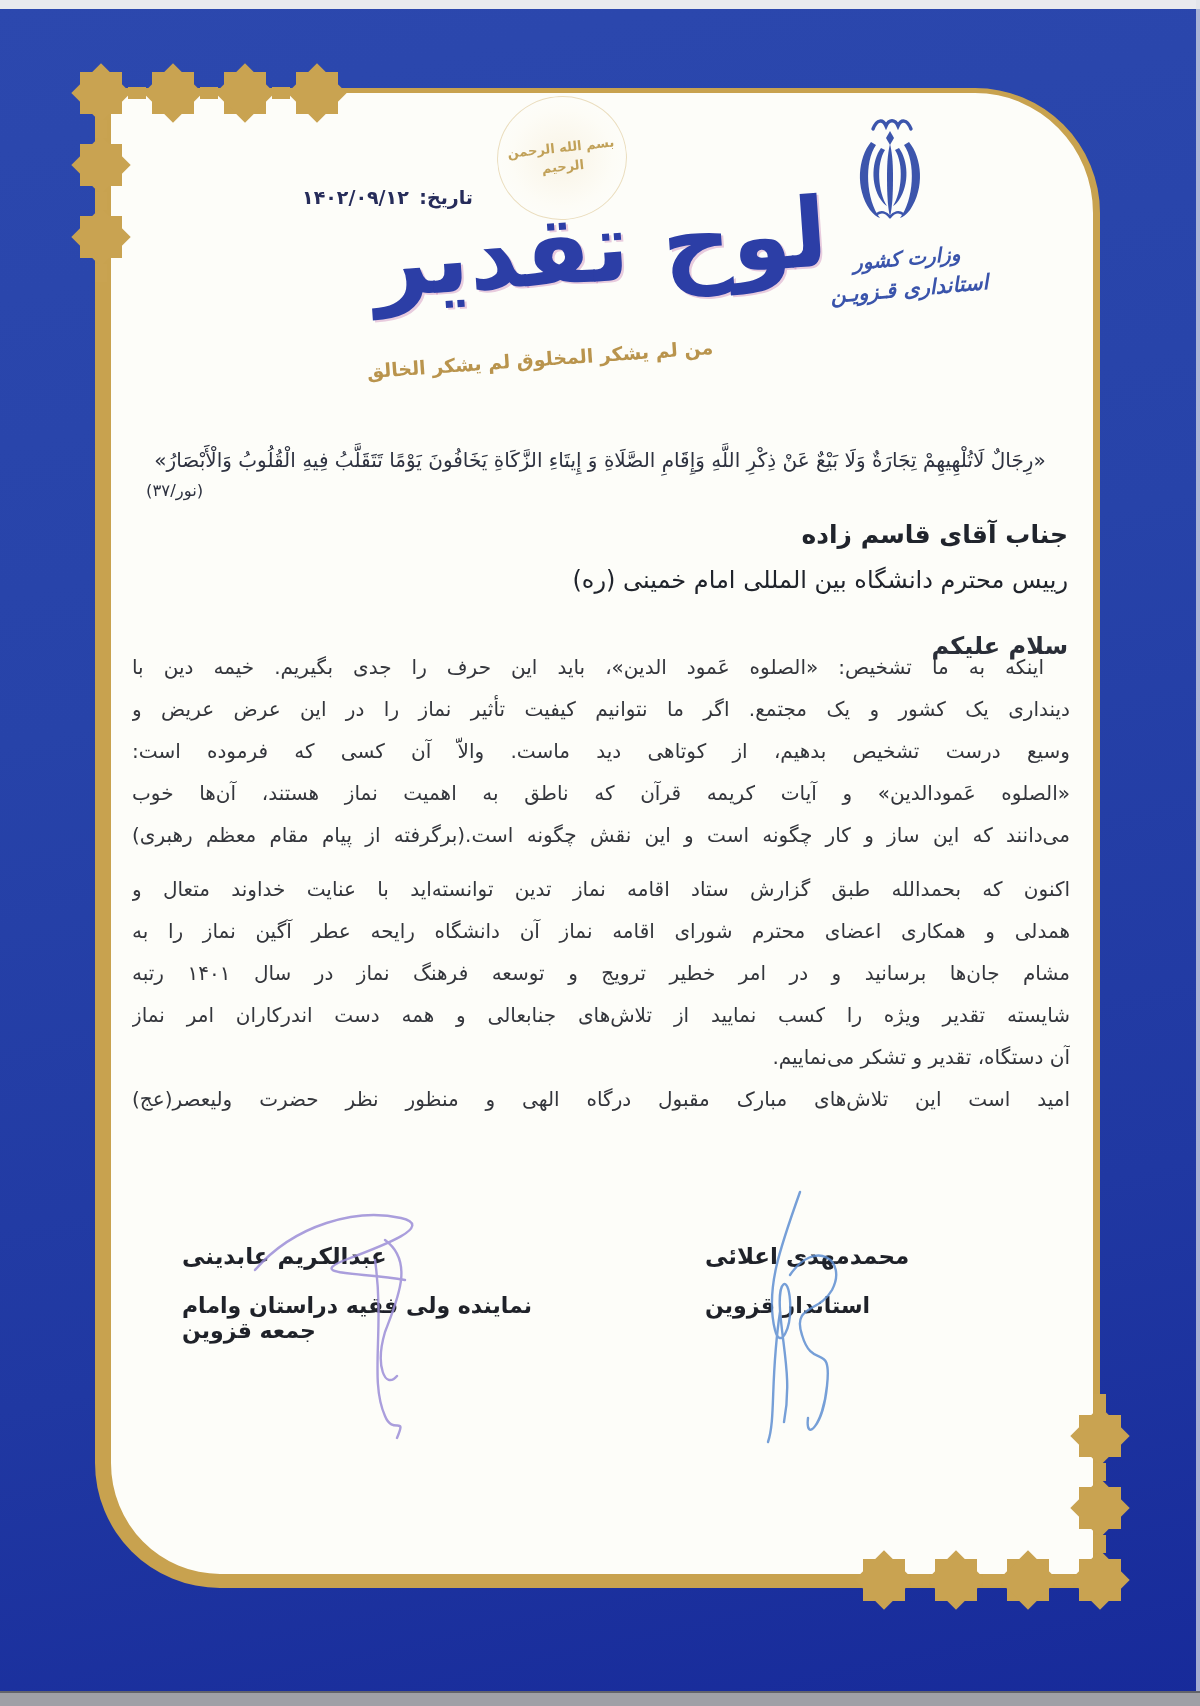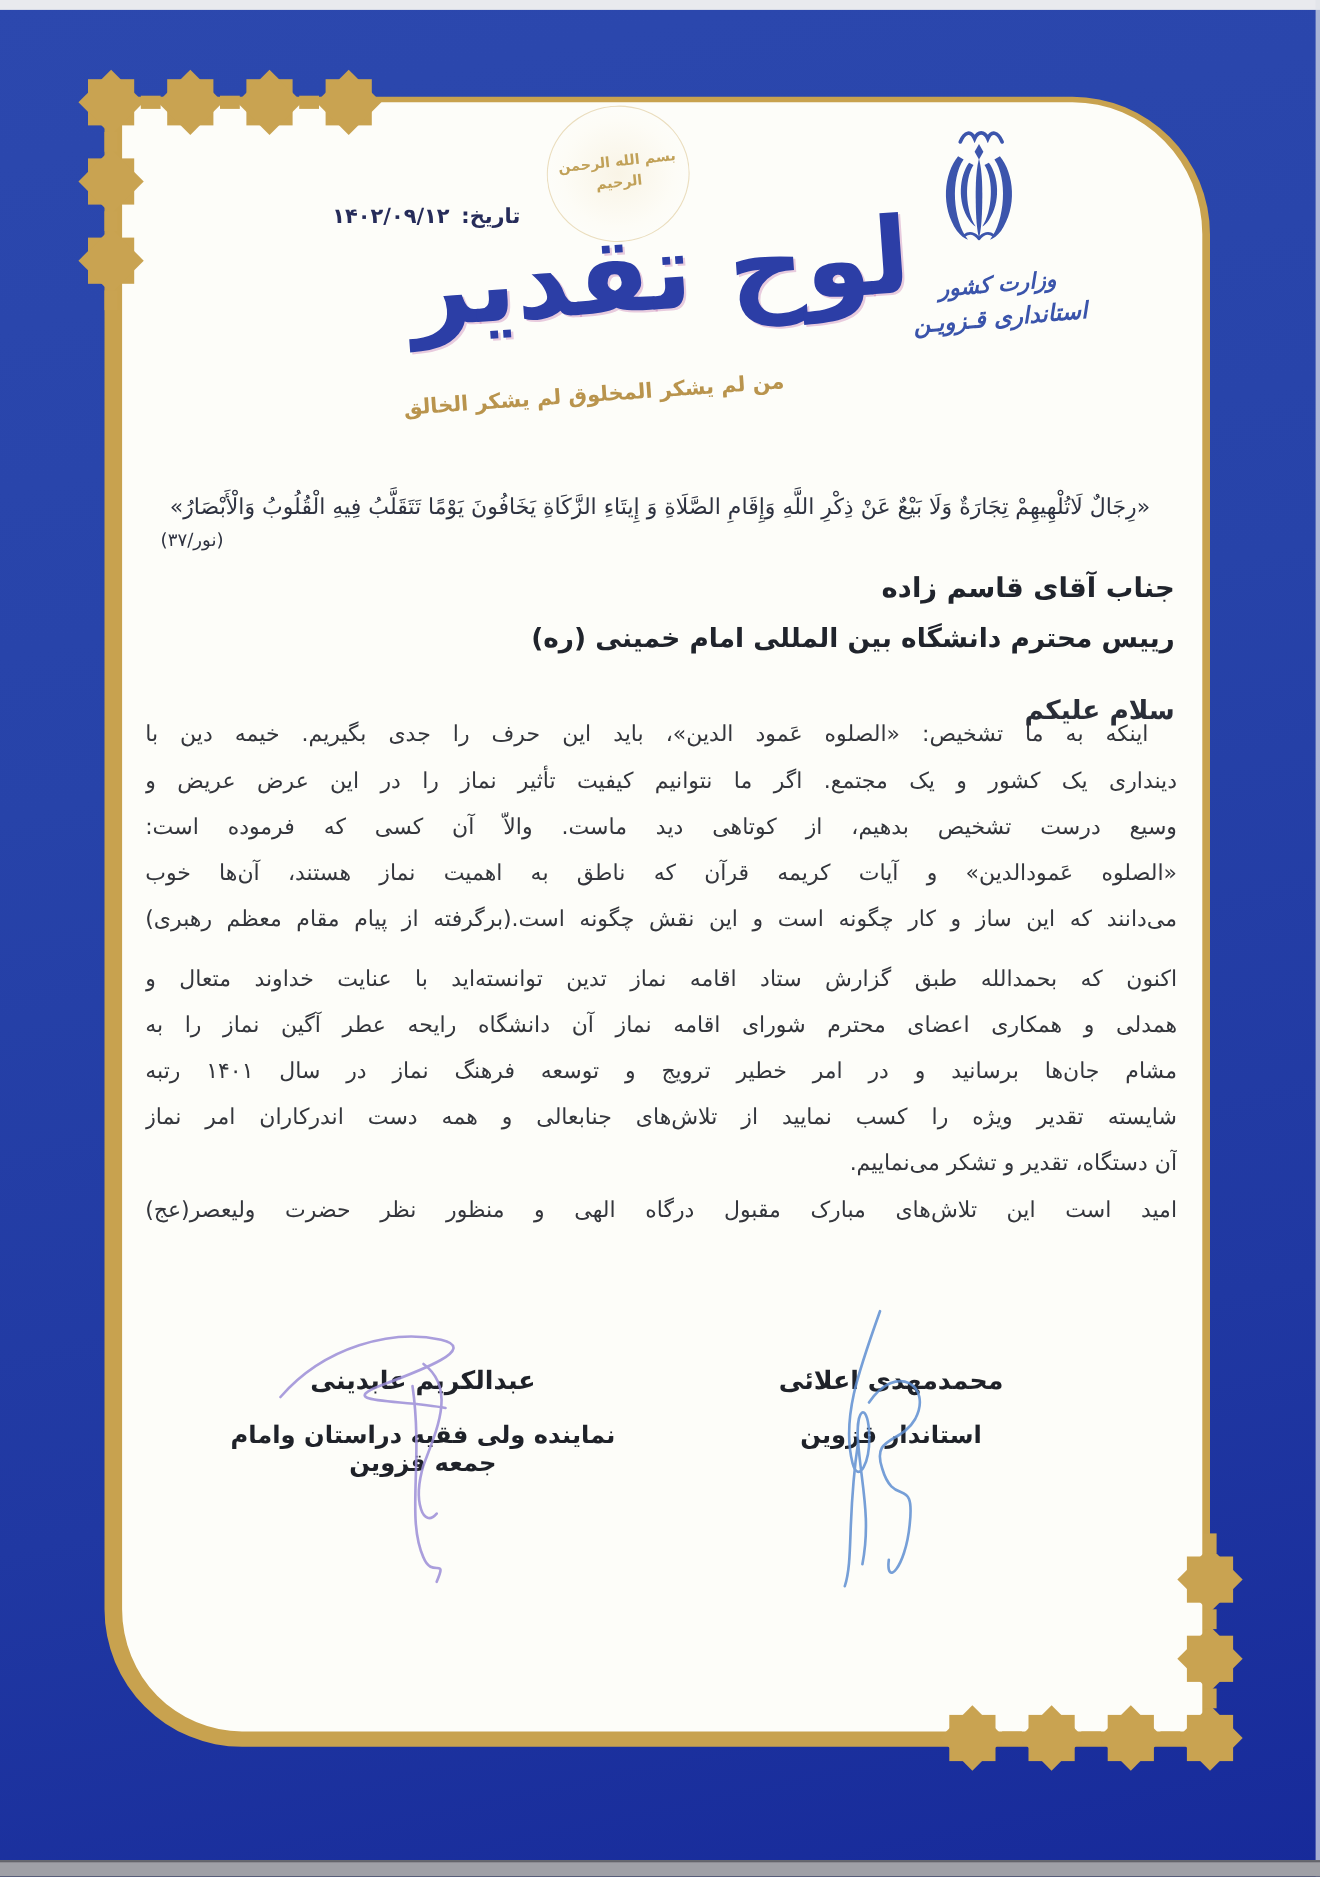--- a/index.html
+++ b/index.html
@@ -45,32 +45,32 @@
   .ministry{position:absolute;left:798px;top:243px;width:220px;text-align:center;direction:rtl;
     color:#3a54ab;font-weight:bold;font-style:italic;transform:rotate(-5deg);z-index:3;}
   .ministry .m1{font-size:20px;line-height:30px;}
   .ministry .m2{font-size:21px;line-height:32px;letter-spacing:1px;}
 
   .verse{position:absolute;left:126px;top:436px;width:948px;direction:rtl;text-align:center;
     font-size:20px;font-weight:500;color:#2e3240;z-index:3;margin-top:12px;}
   .verse-cite{position:absolute;left:146px;top:481px;direction:rtl;font-size:16.5px;color:#2e3240;z-index:3;}
 
   .recipient-name{position:absolute;right:132px;top:520px;direction:rtl;font-size:25px;font-weight:bold;color:#20242c;z-index:3;margin-left:36px;}
-  .recipient-title{position:absolute;right:132px;top:566px;direction:rtl;font-size:24px;font-weight:bold;color:#20242c;z-index:3;}
+  .recipient-title{position:absolute;right:132px;top:566px;direction:rtl;font-size:24px;font-weight:normal;color:#20242c;z-index:3;}
   .salutation{position:absolute;right:132px;top:632px;direction:rtl;font-size:24px;font-weight:600;color:#2a2e38;z-index:3;}
 
   .body-text{position:absolute;left:132px;top:646px;width:938px;direction:rtl;
     font-size:20px;color:#34363c;z-index:3;}
   .body-text .line{height:42px;line-height:42px;overflow:hidden;
     text-align:justify;text-align-last:justify;}
   .body-text .line.end{text-align:right;text-align-last:right;}
   .body-text .line.indent{padding-right:26px;}
   .body-text .line.parabreak{margin-top:12px;}
 
-  .sig-name{position:absolute;text-align:center;direction:rtl;font-weight:bold;color:#1f2229;z-index:3;}
+  .sig-name{position:absolute;text-align:left;direction:rtl;font-weight:bold;color:#1f2229;z-index:3;}
   .sig-right-name{left:705px;top:1243px;width:210px;font-size:23px;}
   .sig-right-title{left:705px;top:1293px;width:210px;font-size:22px;}
   .sig-left-name{left:182px;top:1243px;width:405px;font-size:23px;}
   .sig-left-title{left:182px;top:1293px;width:405px;font-size:22px;}
 
   .sig-ink{position:absolute;z-index:4;pointer-events:none;}
 </style>
 </head>
 <body>
 

